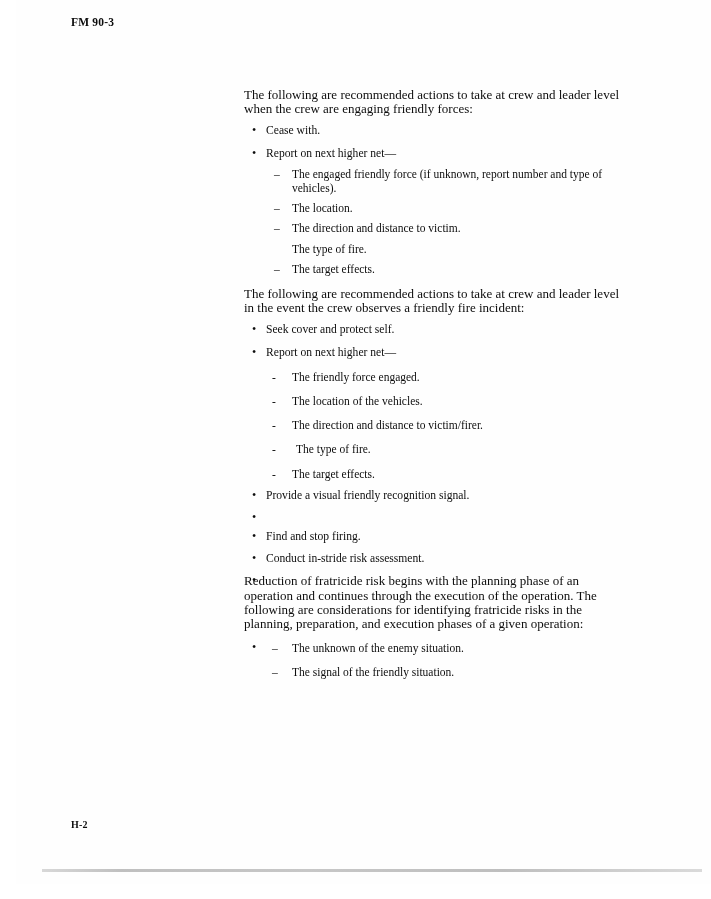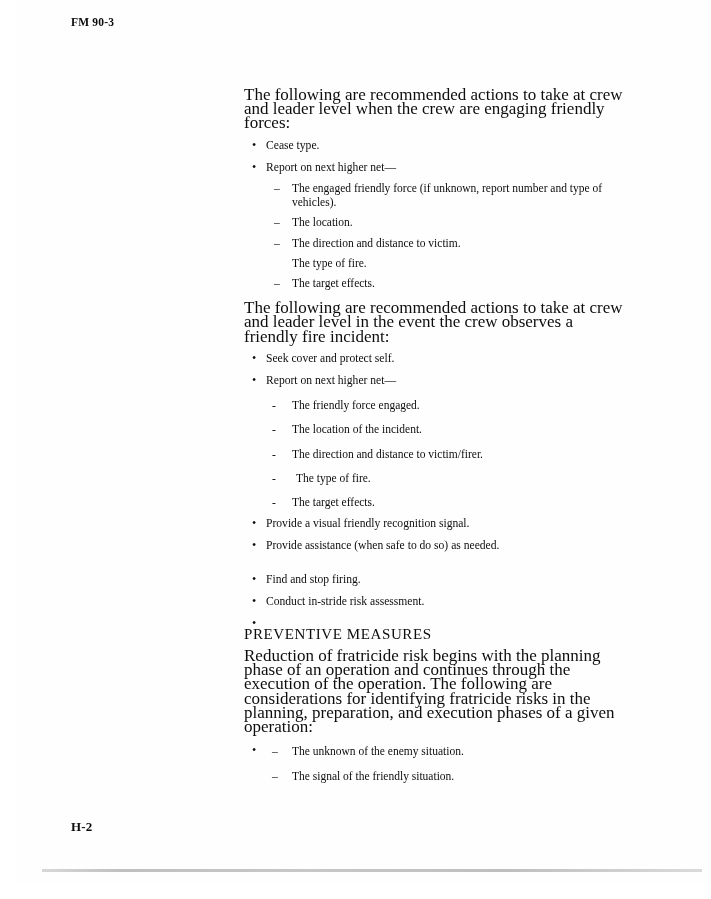--- a/index.html
+++ b/index.html
@@ -31,32 +31,32 @@
     font-weight: bold;
     font-size: 11.5px;
     letter-spacing: 0.2px;
   }
   .footer-code {
     position: absolute;
     left: 55px;
     top: 819px;
     font-family: "Liberation Serif", serif;
     font-weight: bold;
-    font-size: 13px;
+    font-size: 10px;
     letter-spacing: 0.2px;
   }
   .content {
     position: absolute;
     left: 228px;
     top: 88px;
     width: 382px;
   }
   p.para {
     margin: 0 0 0 0;
-    font-size: 17px;
+    font-size: 13px;
     line-height: 14.2px;
     text-align: left;
   }
   .gap-md { height: 11px; }
 
   ul.lvl1 {
     list-style: none;
     margin: 0;
     padding: 0;
   }
@@ -146,21 +146,21 @@
 
   <div class="header-code">FM 90-3</div>
 
   <div class="content">
 
     <p class="para justify">The following are recommended actions to take at crew and leader level when the crew are engaging friendly forces:</p>
 
     <ul class="lvl1">
       <li>
         <span class="bullet">•</span>
-        <span>Cease type.</span>
+        <span>Cease with.</span>
       </li>
       <li>
         <span class="bullet">•</span>
         <span>Report on next higher net—</span>
         <ul class="lvl2">
           <li>
             <span class="dash">–</span>
             <span>The engaged friendly force (if unknown, report number and type of vehicles).</span>
           </li>
           <li>
@@ -194,21 +194,21 @@
       <li>
         <span class="bullet">•</span>
         <span>Report on next higher net—</span>
         <ul class="lvl2 wide">
           <li>
             <span class="dash">-</span>
             <span>The friendly force engaged.</span>
           </li>
           <li>
             <span class="dash">-</span>
-            <span>The location of the incident.</span>
+            <span>The location of the vehicles.</span>
           </li>
           <li>
             <span class="dash">-</span>
             <span>The direction and distance to victim/firer.</span>
           </li>
           <li>
             <span class="dash">-</span>
             <span class="indent-extra">The type of fire.</span>
           </li>
           <li>
@@ -216,42 +216,40 @@
             <span>The target effects.</span>
           </li>
         </ul>
       </li>
       <li>
         <span class="bullet">•</span>
         <span>Provide a visual friendly recognition signal.</span>
       </li>
       <li>
         <span class="bullet">•</span>
-        <span>Provide assistance (when safe to do so) as needed.</span>
       </li>
     </ul>
 
     <div class="gap-md"></div>
 
 
     <ul class="lvl1">
       <li>
         <span class="bullet">•</span>
         <span>Find and stop firing.</span>
       </li>
       <li>
         <span class="bullet">•</span>
         <span>Conduct in-stride risk assessment.</span>
       </li>
       <li>
         <span class="bullet">•</span>
       </li>
     </ul>
 
-    <h2 class="section-title">PREVENTIVE MEASURES</h2>
 
     <p class="para justify">Reduction of fratricide risk begins with the planning phase of an operation and continues through the execution of the operation. The following are considerations for identifying fratricide risks in the planning, preparation, and execution phases of a given operation:</p>
 
     <ul class="lvl1">
       <li>
         <span class="bullet">•</span>
         <ul class="lvl2 wide">
           <li>
             <span class="dash">–</span>
             <span>The unknown of the enemy situation.</span>

